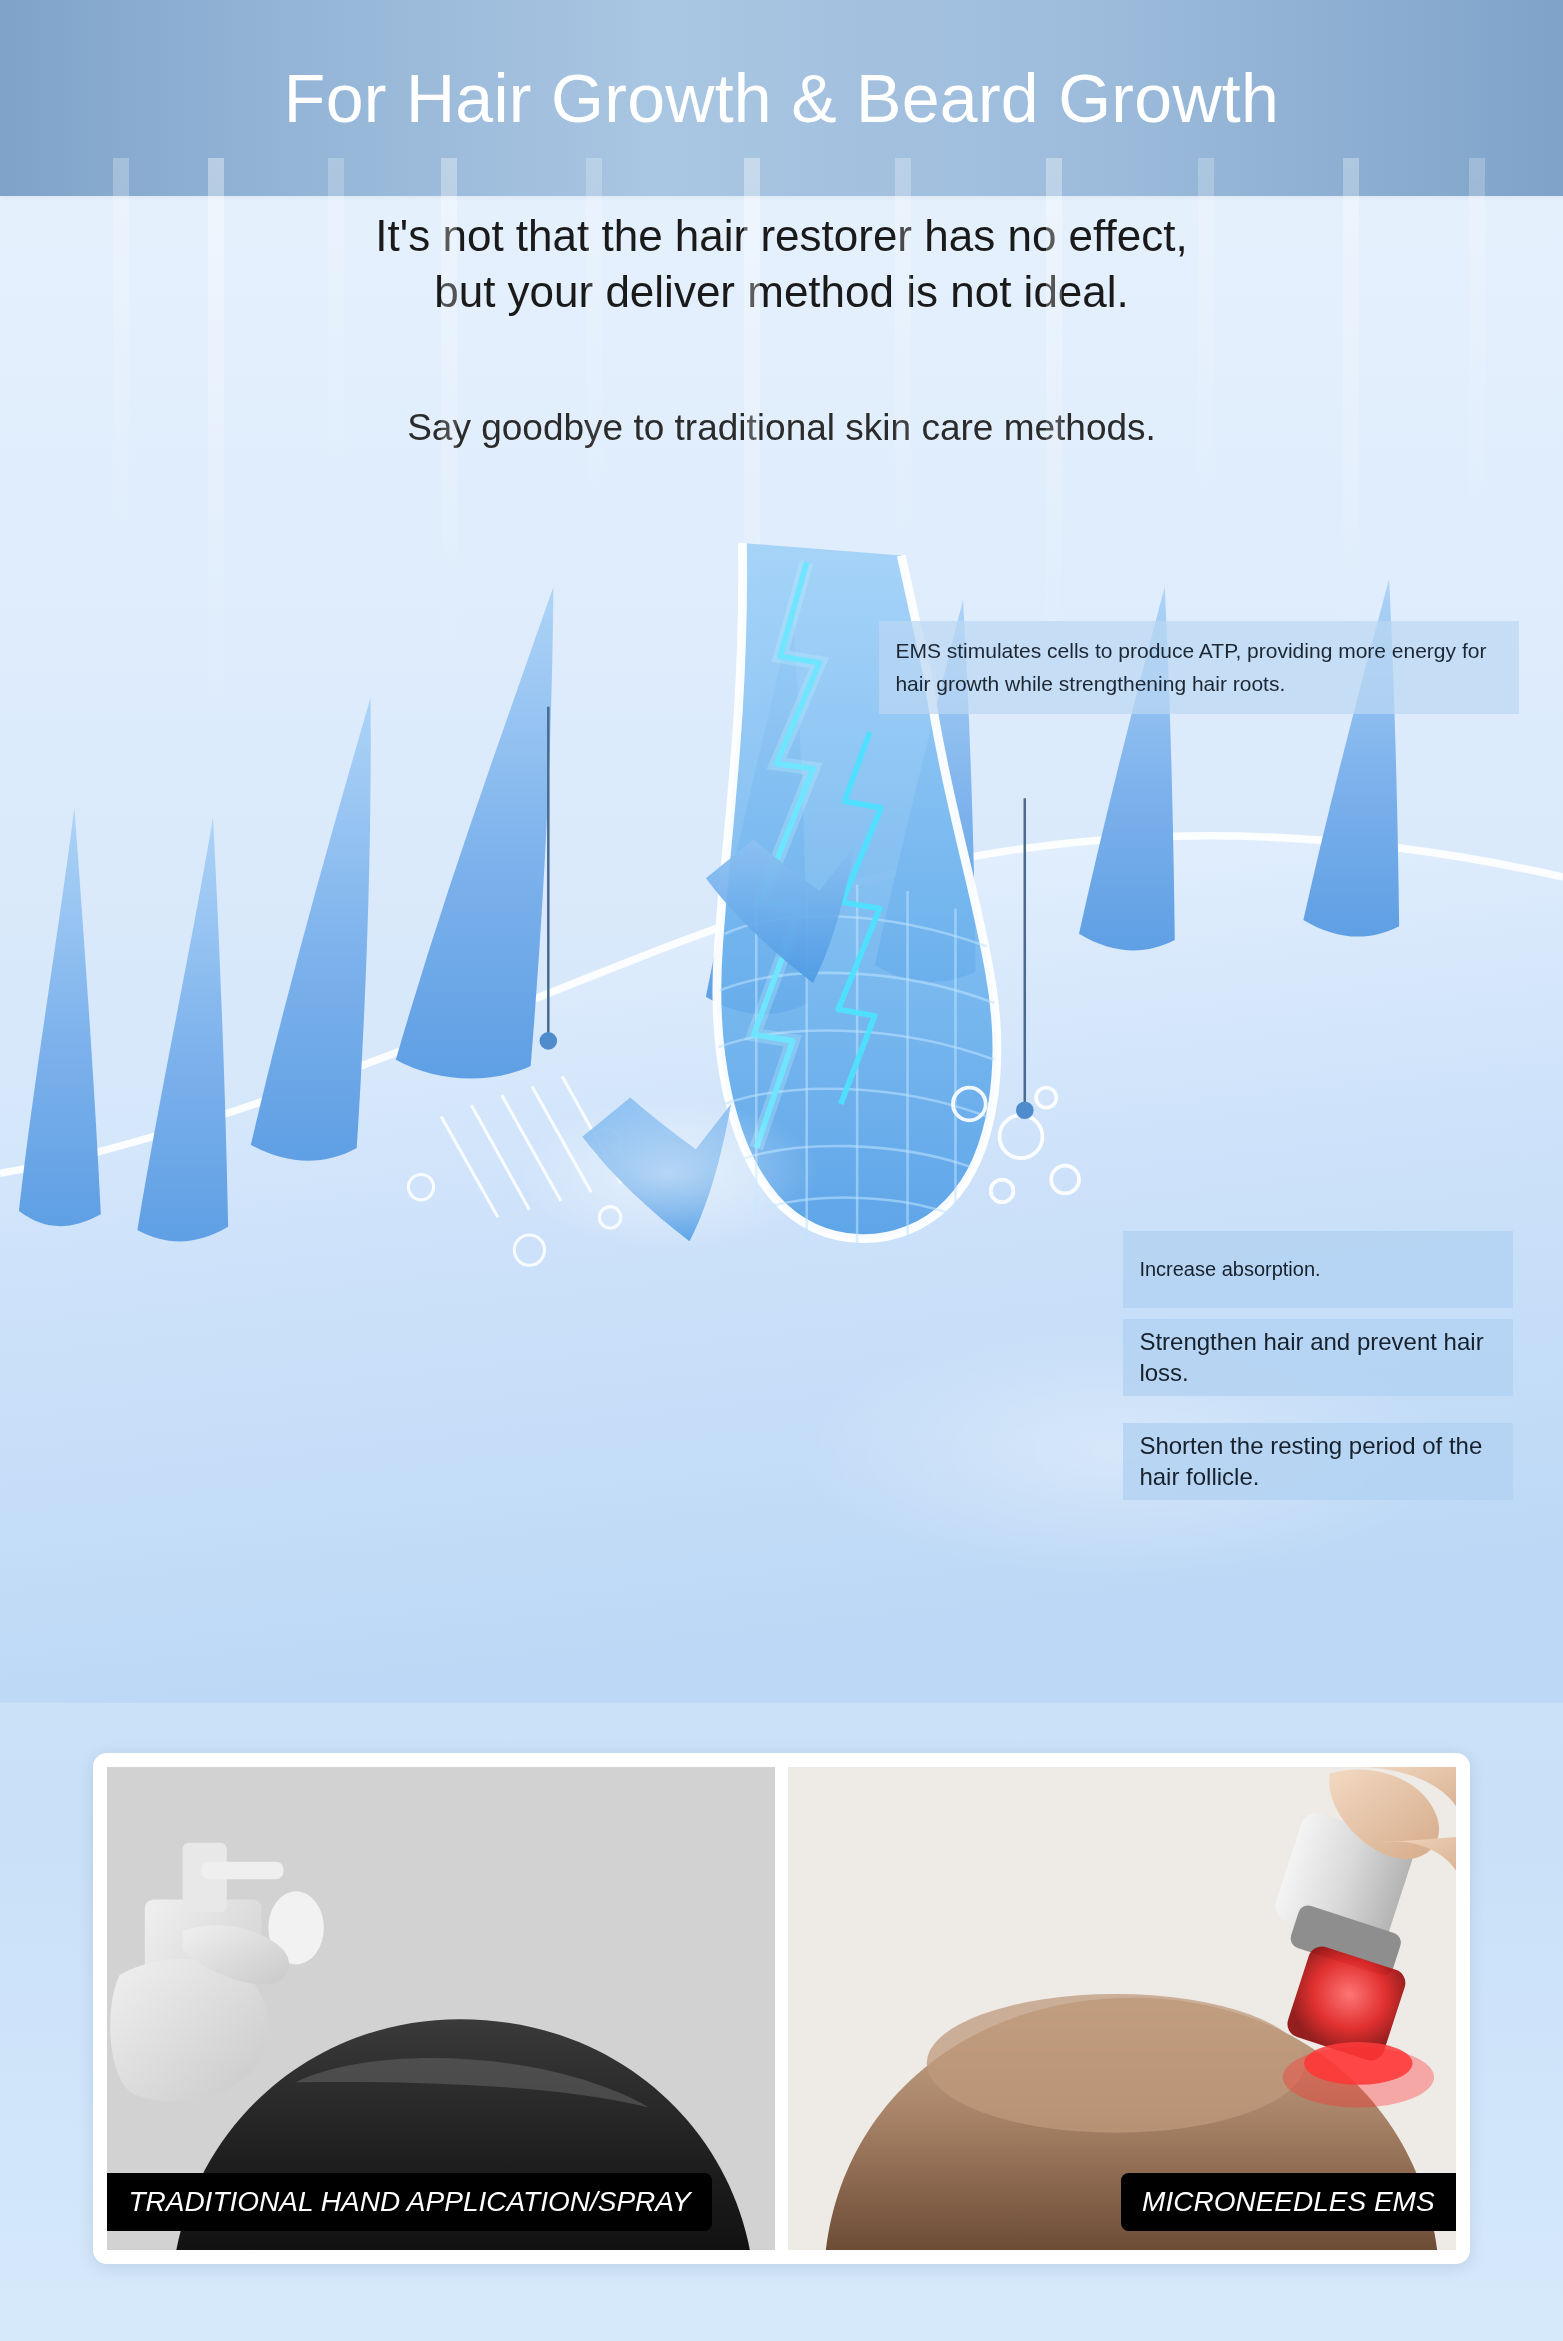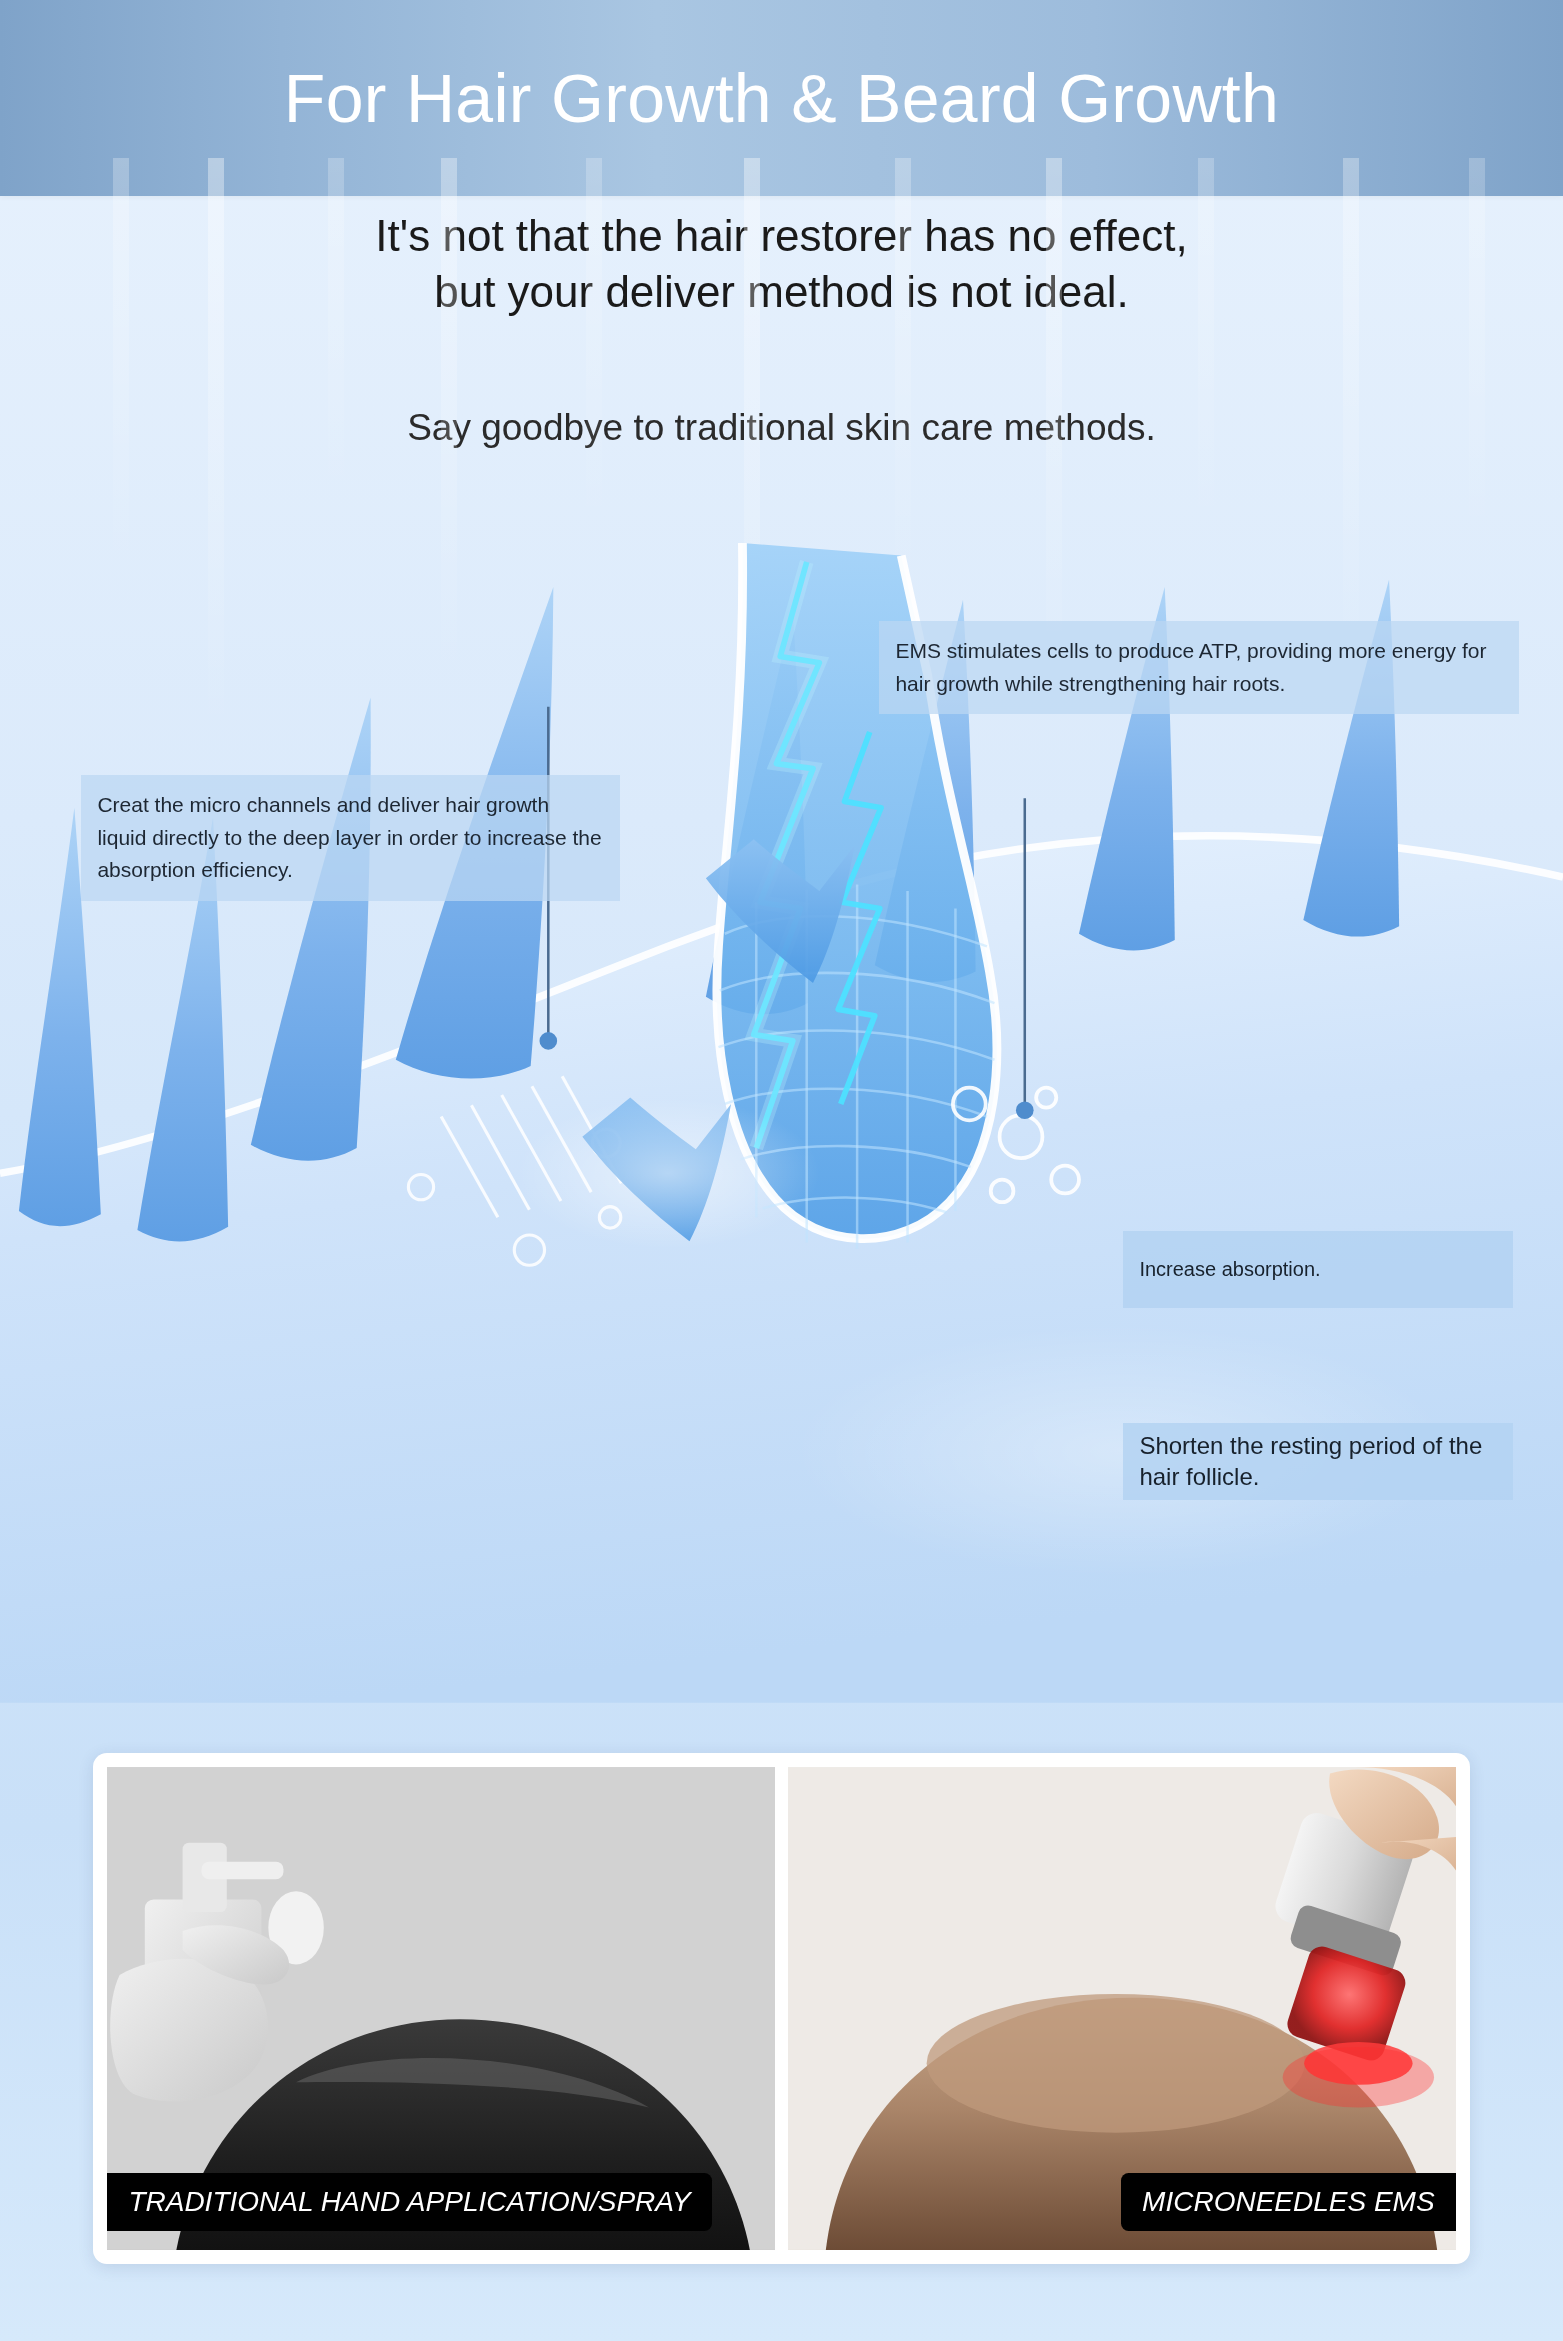--- a/index.html
+++ b/index.html
@@ -311,24 +311,24 @@
       <g fill="#4f8ccd">
         <circle cx="870" cy="910" r="14"></circle>
         <circle cx="1626" cy="1020" r="14"></circle>
       </g>
 
       <ellipse cx="1060" cy="1120" rx="240" ry="120" fill="url(#glow)" opacity="0.5"></ellipse>
       <ellipse cx="1780" cy="1560" rx="520" ry="200" fill="url(#glow)" opacity="0.35"></ellipse>
     </svg>
   </div>
 
-  <div class="callout callout-left">Creat the micro channels and deliver hair growth liquid directly to the deep layer in order to increase the absorption efficiency.</div>
   <div class="callout callout-top">EMS stimulates cells to produce ATP, providing more energy for hair growth while strengthening hair roots.</div>
 
   <div class="benefit b1">Increase absorption.</div>
+  <div class="benefit b2">Strengthen hair and prevent hair loss.</div>
   <div class="benefit b3">Shorten the resting period of the hair follicle.</div>
 
   <div class="compare-card">
 
     <div class="compare-pane pane-left">
       <div class="photo-left">
         <svg width="675" height="483" viewBox="0 0 1071 766" xmlns="http://www.w3.org/2000/svg">
           <defs>
             <linearGradient id="gHead" x1="0" y1="0" x2="0" y2="1">
               <stop offset="0%" stop-color="#3a3a3a"></stop>

